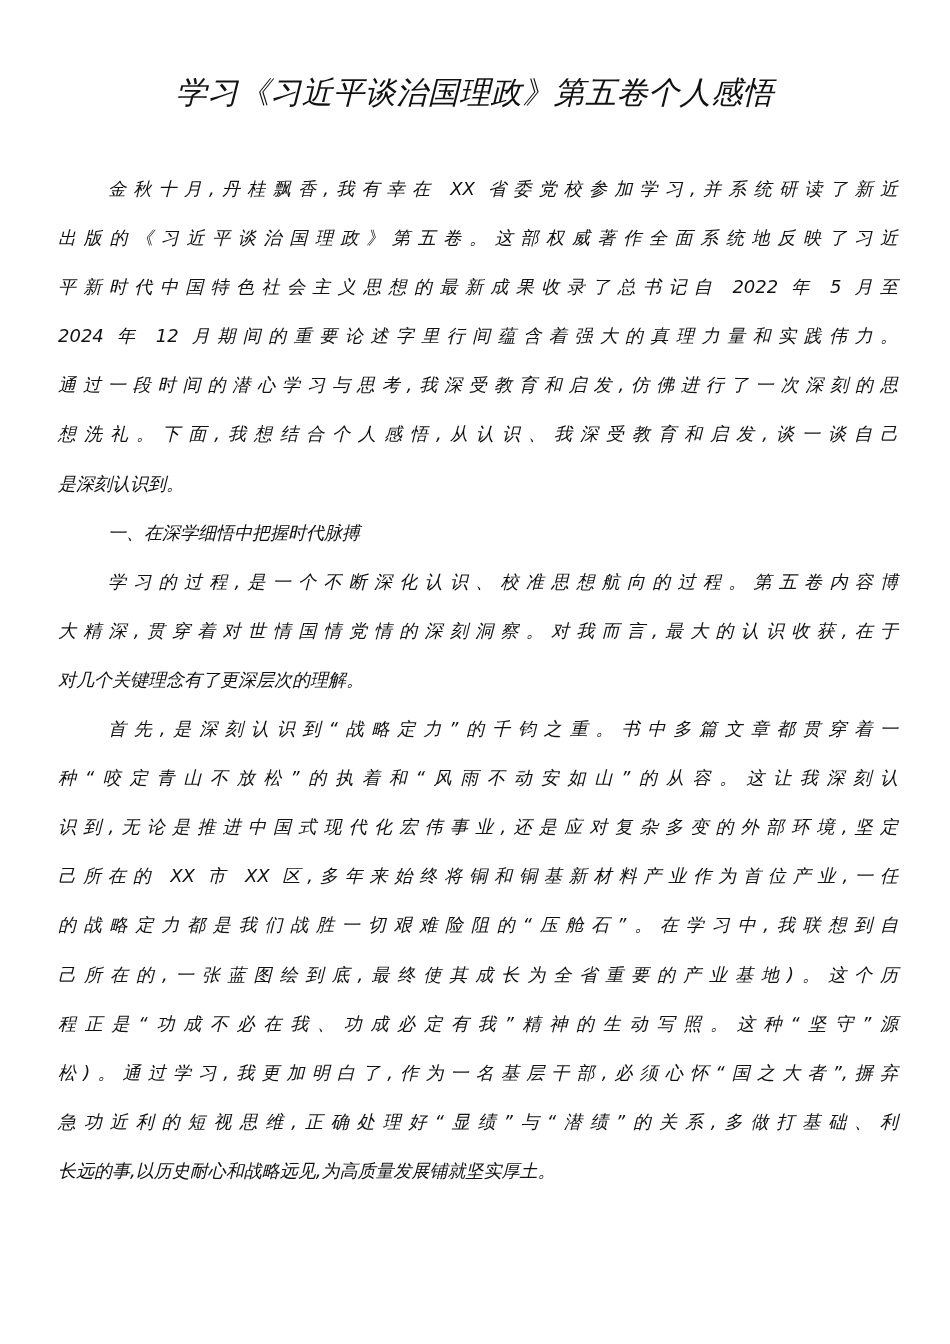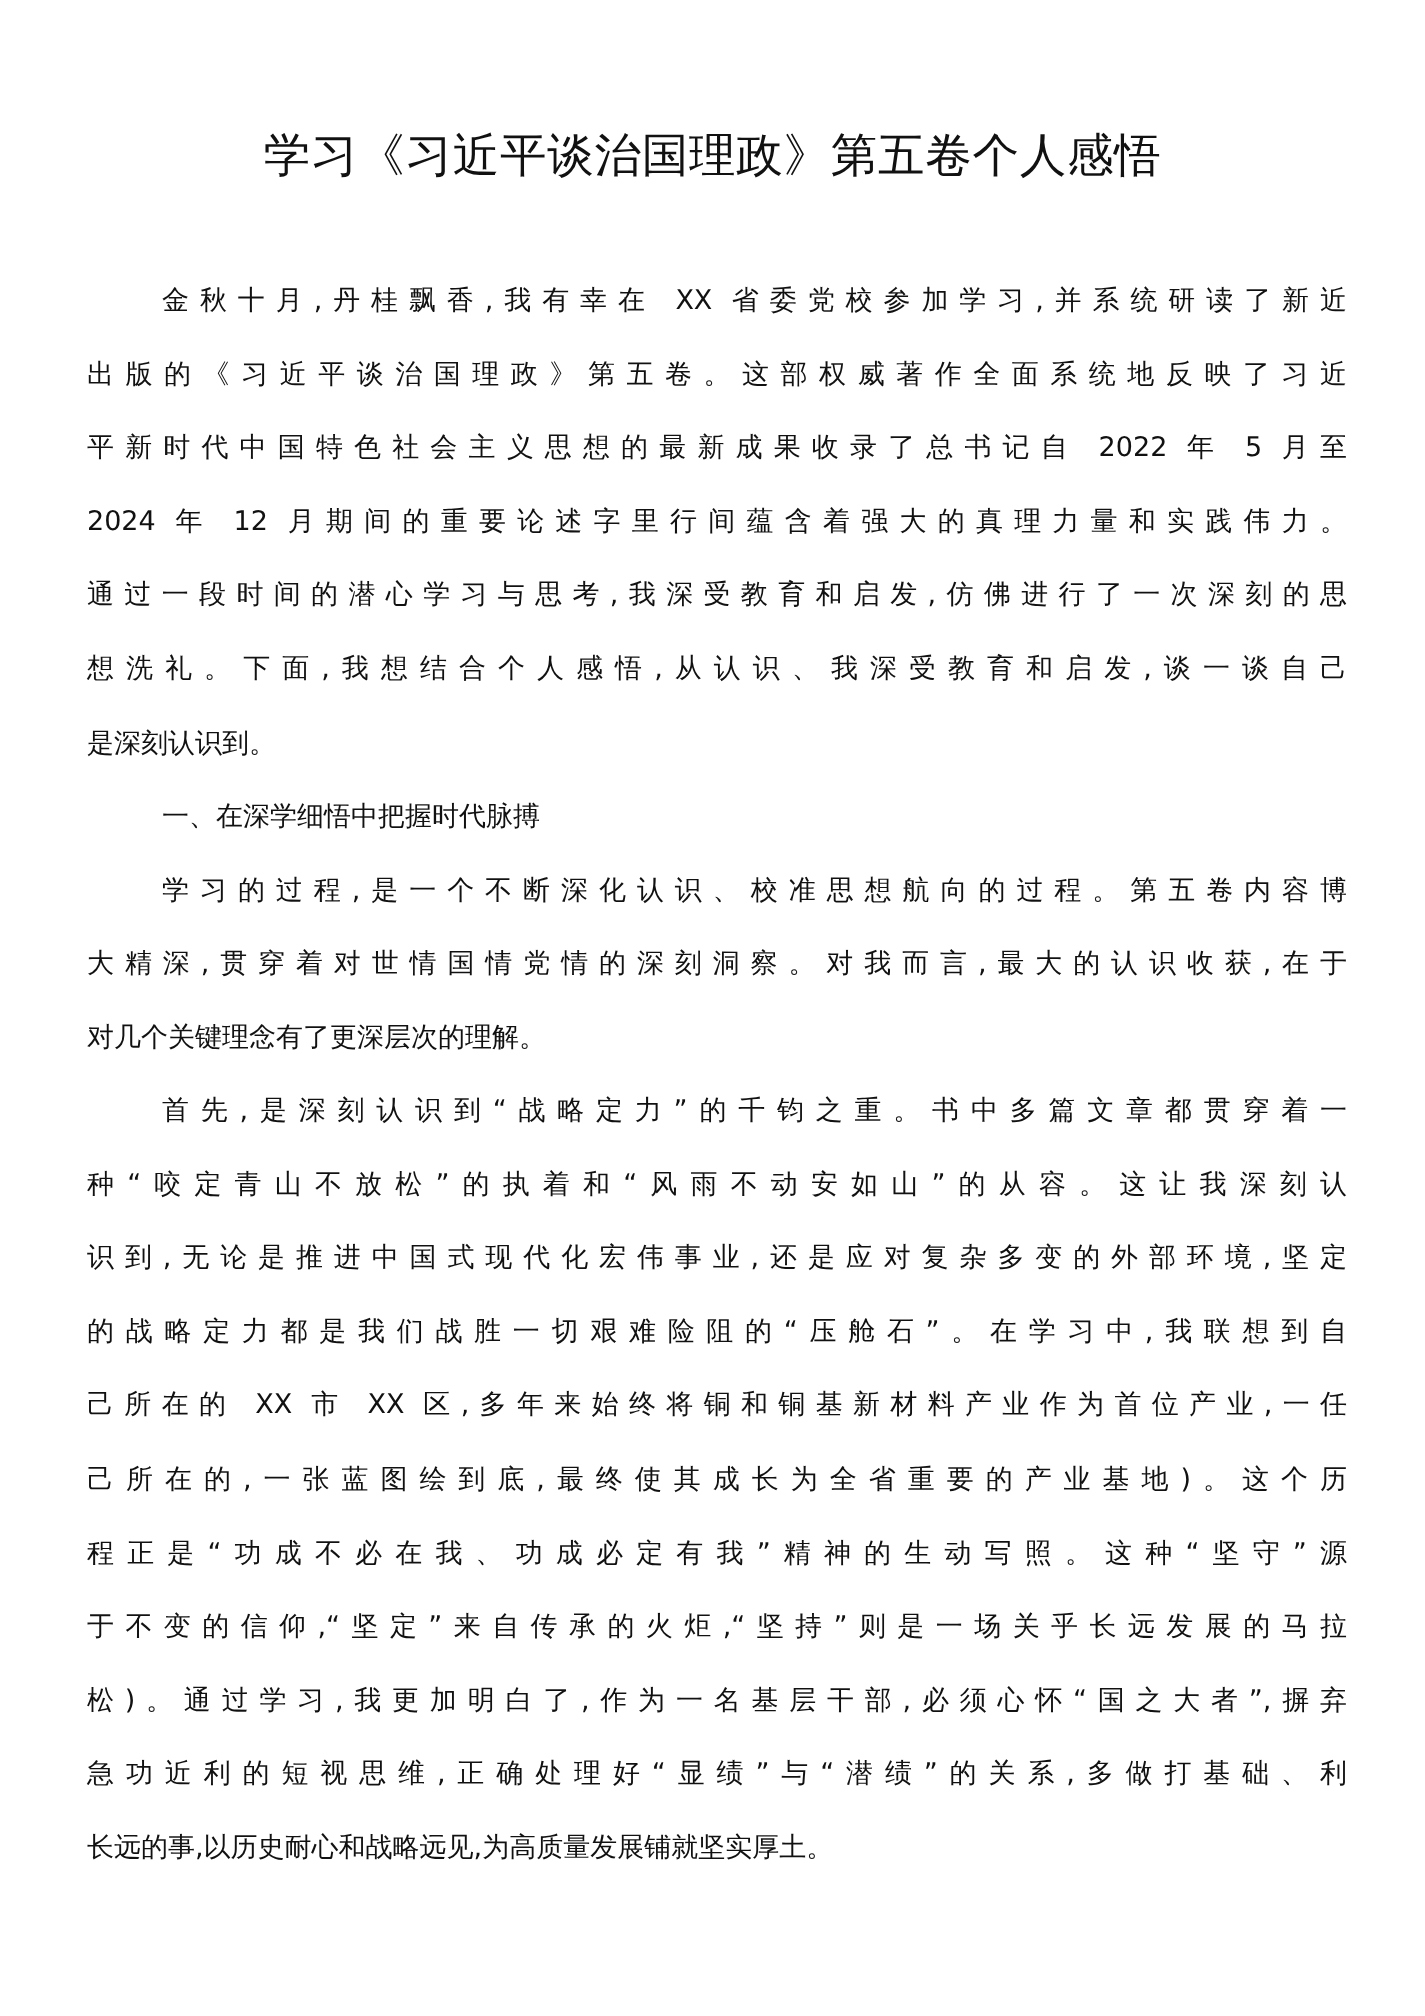--- a/index.html
+++ b/index.html
@@ -11,23 +11,24 @@
       width: 950px;
       height: 1344px;
       position: relative;
       overflow: hidden;
       font-family: "DejaVu Sans", "Liberation Sans", sans-serif;
       color: #111111;
     }
     .page {
       position: absolute;
       left: 0;
-      top: 12px;
+      top: 0;
       width: 950px;
       height: 1136px;
+      font-style: italic;
     }
     .title {
       position: absolute;
       left: 0;
       width: 950px;
       top: 68px;
       text-align: center;
       font-size: 31px;
       line-height: 48px;
       letter-spacing: 0.5px;
@@ -83,23 +84,22 @@
     <div>
       <span class="line indent">学习的过程,是一个不断深化认识、校准思想航向的过程。第五卷内容博</span>
       <span class="line">大精深,贯穿着对世情国情党情的深刻洞察。对我而言,最大的认识收获,在于</span>
       <span class="line last">对几个关键理念有了更深层次的理解。</span>
     </div>
 
     <div>
       <span class="line indent">首先,是深刻认识到“战略定力”的千钧之重。书中多篇文章都贯穿着一</span>
       <span class="line">种“咬定青山不放松”的执着和“风雨不动安如山”的从容。这让我深刻认</span>
       <span class="line">识到,无论是推进中国式现代化宏伟事业,还是应对复杂多变的外部环境,坚定</span>
+      <span class="line">己所在的 XX 市 XX 区,多年来始终将铜和铜基新材料产业作为首位产业,一任</span>
       <span class="line">的战略定力都是我们战胜一切艰难险阻的“压舱石”。在学习中,我联想到自</span>
-      <span class="line">己所在的 XX 市 XX 区,多年来始终将铜和铜基新材料产业作为首位产业,一任</span>
       <span class="line">己所在的,一张蓝图绘到底,最终使其成长为全省重要的产业基地)。这个历</span>
       <span class="line">程正是“功成不必在我、功成必定有我”精神的生动写照。这种“坚守”源</span>
-      <span class="line">于不变的信仰,“坚定”来自传承的火炬,“坚持”则是一场关乎长远发展的马拉</span>
       <span class="line">松)。通过学习,我更加明白了,作为一名基层干部,必须心怀“国之大者”,摒弃</span>
       <span class="line">急功近利的短视思维,正确处理好“显绩”与“潜绩”的关系,多做打基础、利</span>
       <span class="line last">长远的事,以历史耐心和战略远见,为高质量发展铺就坚实厚土。</span>
     </div>
   </div>
 </div>
 
 </body></html>

